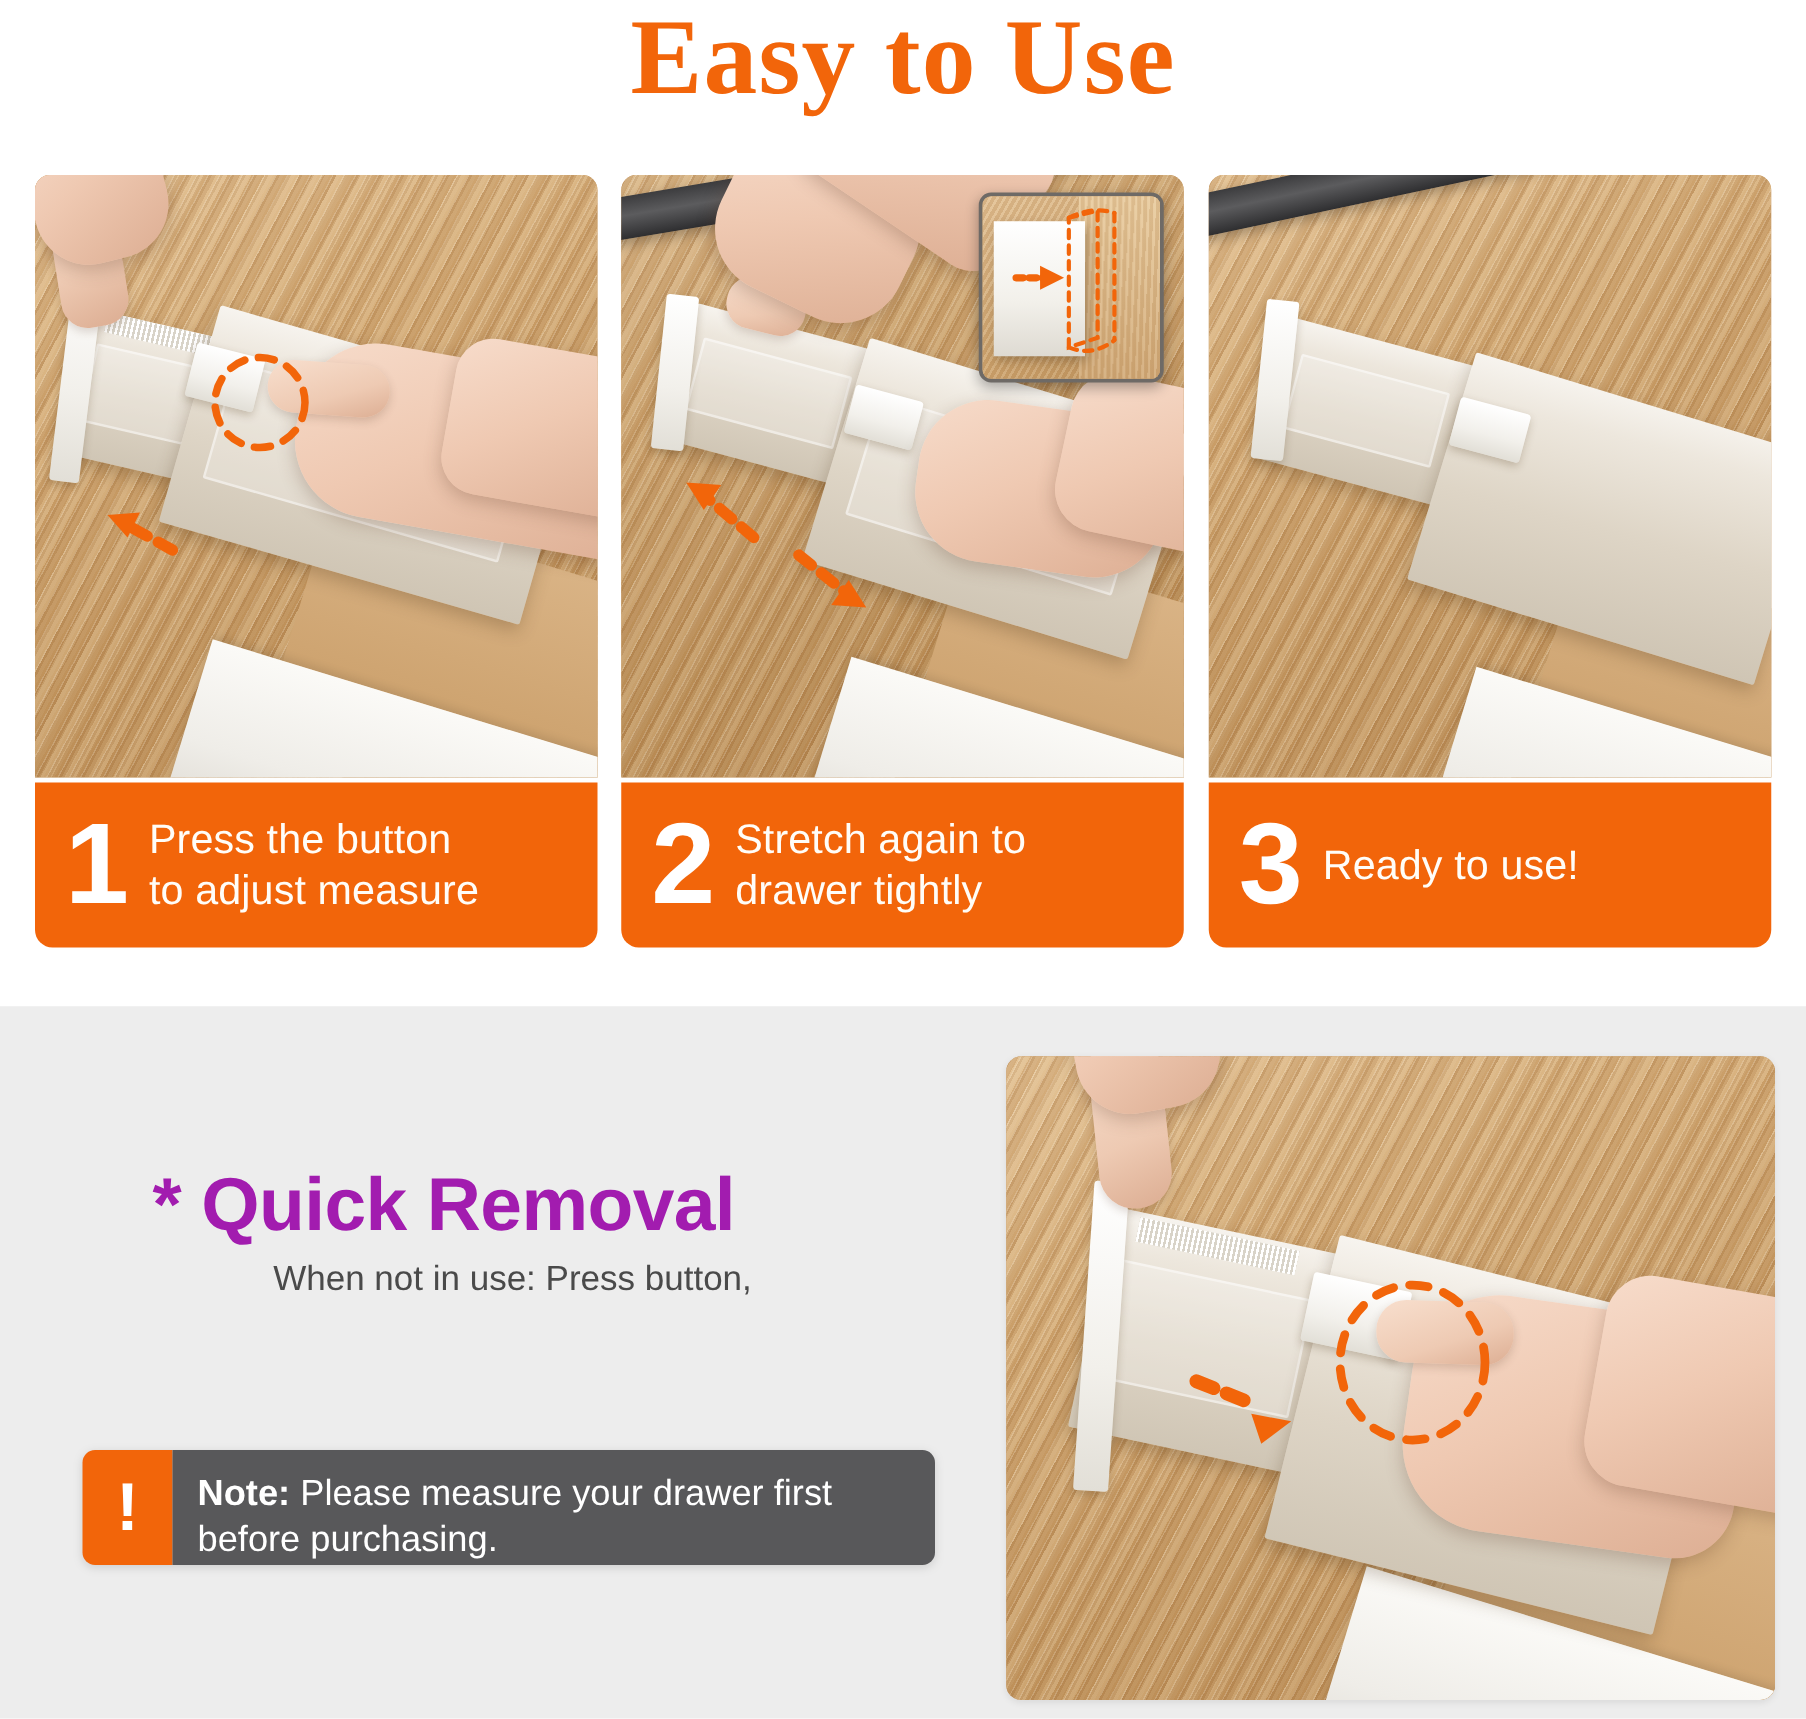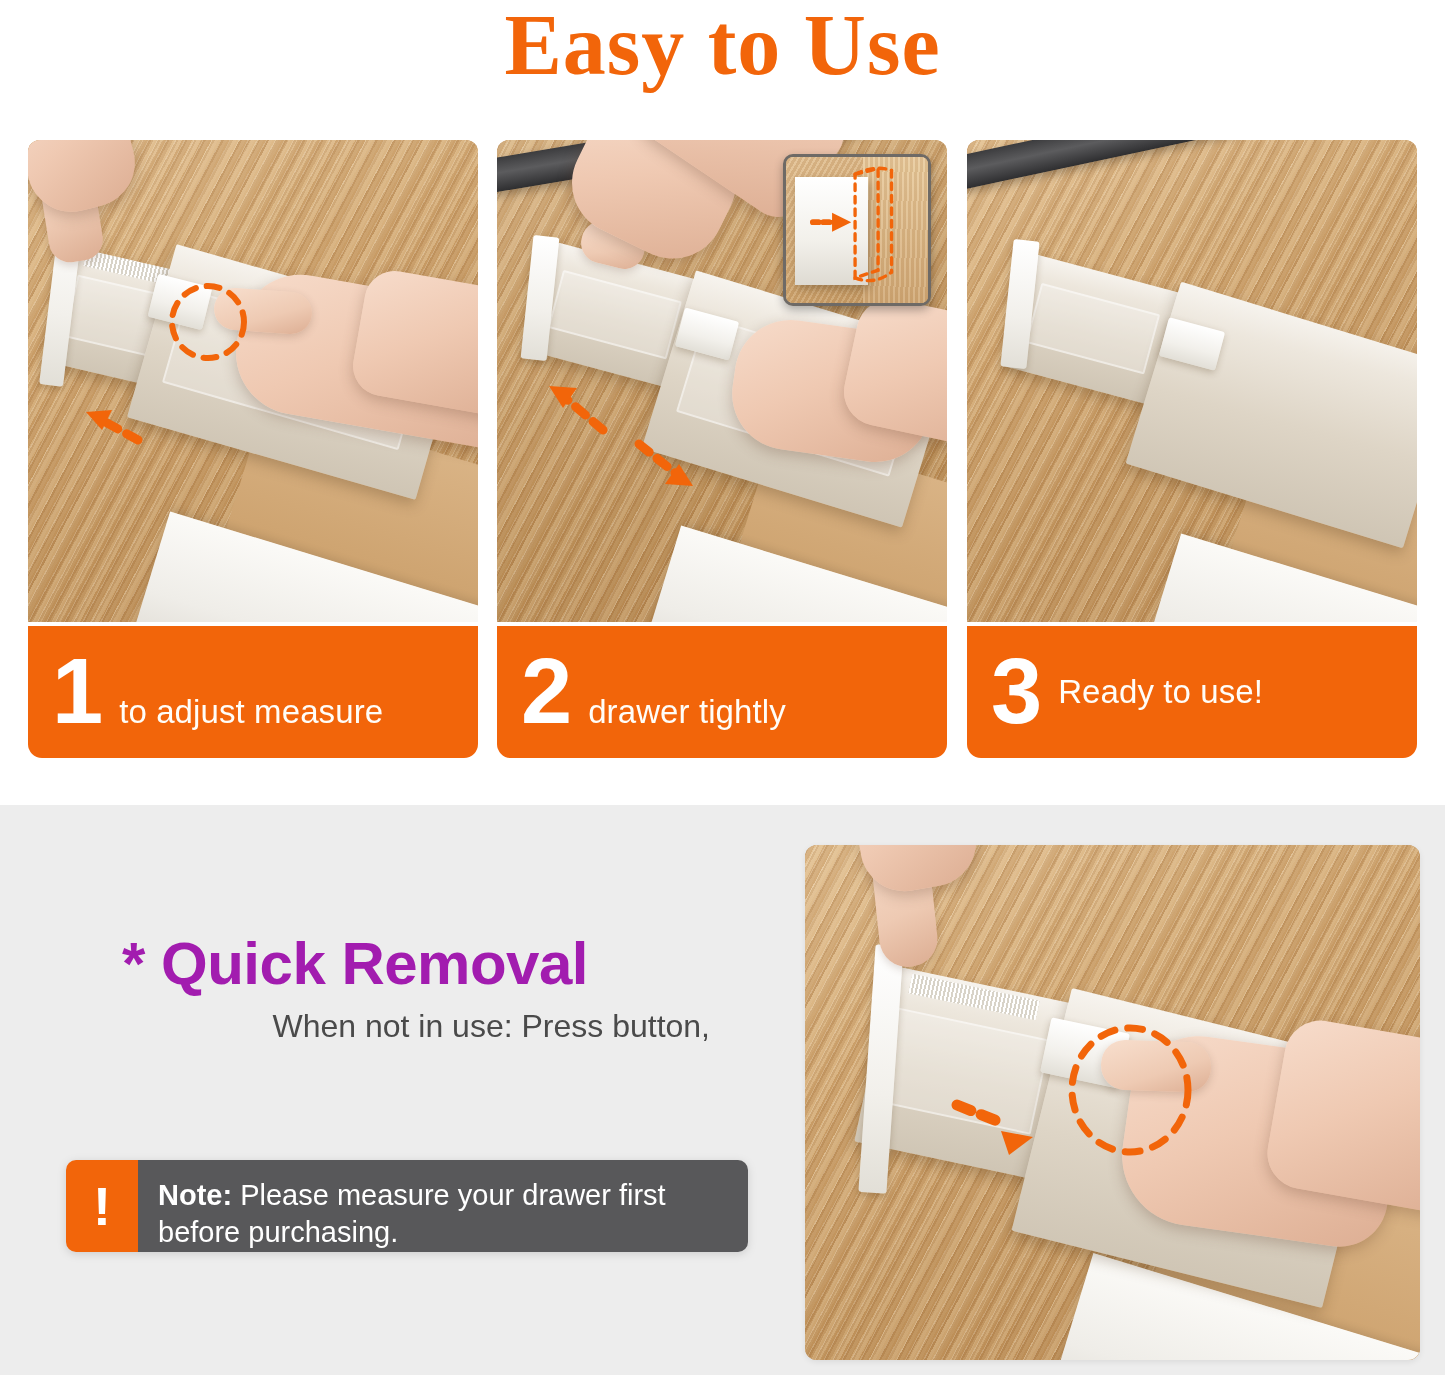--- a/index.html
+++ b/index.html
@@ -182,23 +182,23 @@
     position: absolute; left: 122px; top: 124px;
     color: #a21caf;
     font-size: 60px;
     font-weight: 700;
     letter-spacing: -0.5px;
     white-space: nowrap;
   }
   .quick-body {
     position: absolute; left: 110px; top: 198px; width: 600px;
     color: #4A4A4A;
-    font-size: 32px;
+    font-size: 28px;
     line-height: 1.45;
-    text-align: right;
+    text-align: center;
   }
   .quick-body .l2 { display: block; }
 
   
   .note {
     position: absolute; left: 66px; top: 1160px;
     display: flex; align-items: stretch;
     height: 92px;
     filter: drop-shadow(0 2px 4px rgba(0,0,0,0.13));
   }
@@ -273,21 +273,21 @@
           <g>
             <line x1="110" y1="300" x2="70" y2="278" stroke="#F2650A" stroke-width="9" stroke-dasharray="13 10" stroke-linecap="round"></line>
             <polygon points="58,272 84,270 74,290" fill="#F2650A"></polygon>
           </g>
         </svg>
       </div>
 
       <div class="caption c1">
         <div class="step-num">1</div>
         <div class="step-text">
-          <br>
+          <span>Press the button</span><br>
           <span>to adjust measure</span>
         </div>
       </div>
     </div>
 
     <div class="step-card c2">
       <div class="photo">
         <div class="wood dk"></div>
         <div class="rail"></div>
 
@@ -335,21 +335,21 @@
               <line x1="28" y1="68" x2="52" y2="68" stroke="#F2650A" stroke-width="6" stroke-dasharray="6 5" stroke-linecap="round"></line>
               <polygon points="68,68 48,58 48,78" fill="#F2650A"></polygon>
             </g>
           </svg>
         </div>
       </div>
 
       <div class="caption c2">
         <div class="step-num">2</div>
         <div class="step-text">
-          <br>
+          <span>Stretch again to</span><br>
           <span>drawer tightly</span>
         </div>
       </div>
     </div>
 
     <div class="step-card c3">
       <div class="photo">
         <div class="wood"></div>
         <div class="rail r3"></div>
 

